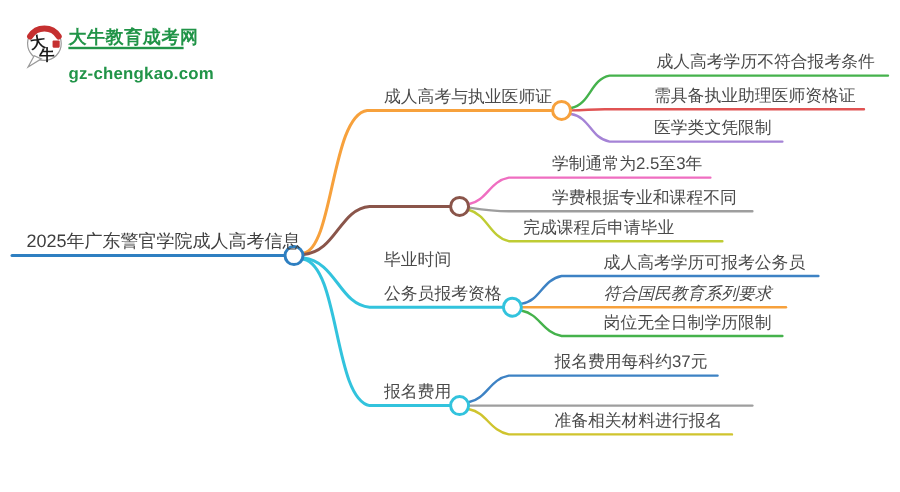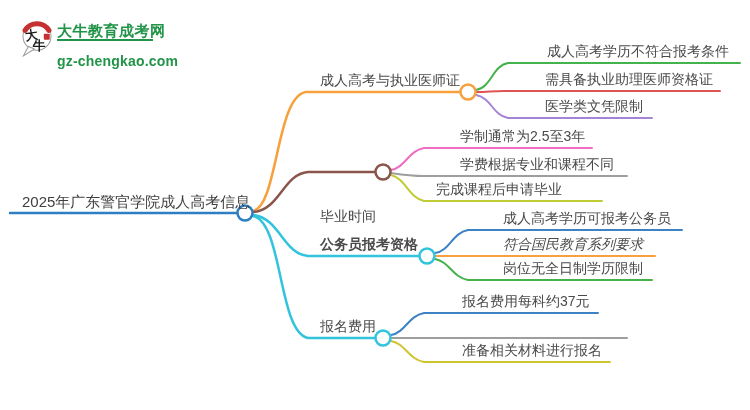--- a/index.html
+++ b/index.html
@@ -83,21 +83,21 @@
     </svg>
     <div id="logo-title" style="color: rgb(33, 148, 72);">大牛教育成考网</div>
     <div id="logo-divider" style="background: rgb(33, 148, 72);"></div>
     <div id="logo-domain" style="color: rgb(33, 148, 72);">gz-chengkao.com</div>
   </div>
 
   <div class="label root-label" style="left:22px; top:192px;text-align:right;">2025年广东警官学院成人高考信息</div>
 
   <div class="label" style="left:320px; top:71px;">成人高考与执业医师证</div>
   <div class="label" style="left:320px; top:161px;margin-top:46px;">毕业时间</div>
-  <div class="label" style="left:320px; top:235px;font-weight:bold;">公务员报考资格</div>
+  <div class="label" style="left:320px; top:235px;">公务员报考资格</div>
   <div class="label" style="left:320px; top:317px;">报名费用</div>
 
   <div class="label" style="left:547px; top:42px;">成人高考学历不符合报考条件</div>
   <div class="label" style="left:545px; top:70px;">需具备执业助理医师资格证</div>
   <div class="label" style="left:545px; top:97px;">医学类文凭限制</div>
 
   <div class="label" style="left:460px; top:127px;">学制通常为2.5至3年</div>
   <div class="label" style="left:460px; top:155px;">学费根据专业和课程不同</div>
   <div class="label" style="left:436px; top:180px;">完成课程后申请毕业</div>
 

